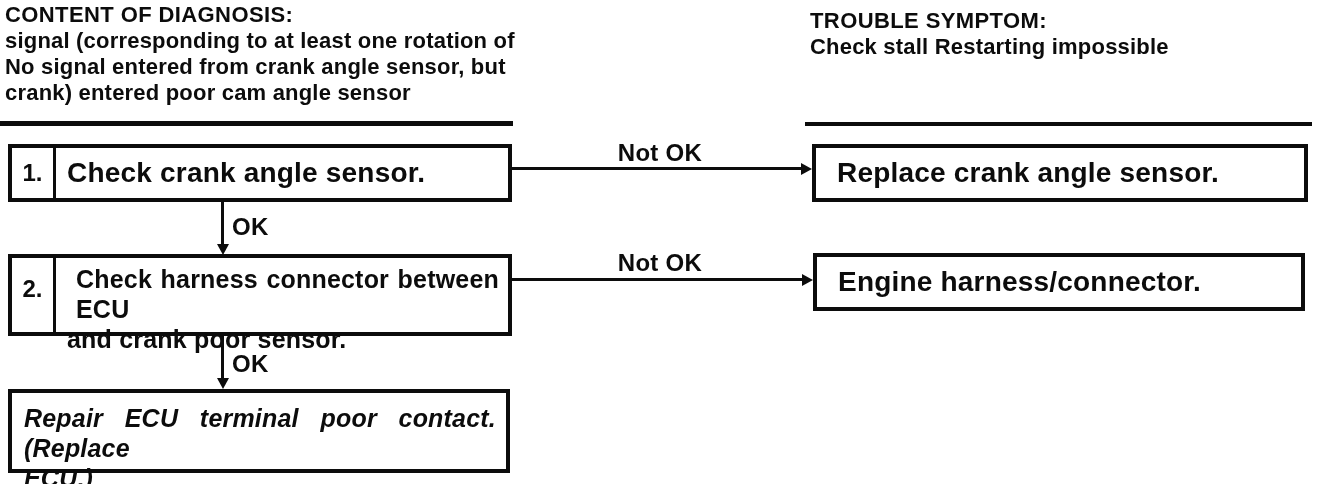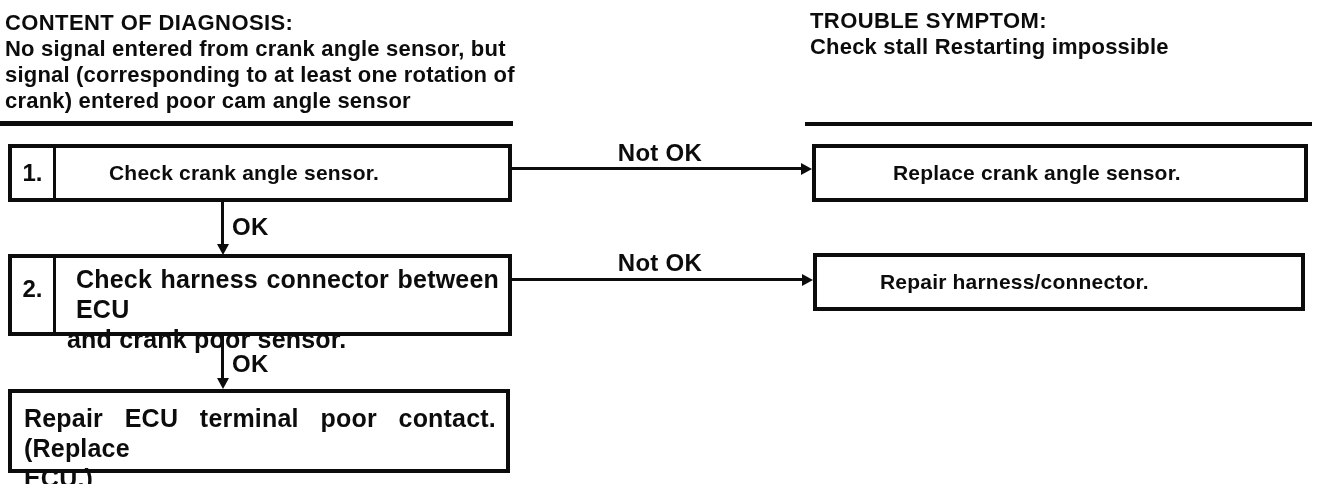--- a/index.html
+++ b/index.html
@@ -34,23 +34,22 @@
     display: flex;
     align-items: center;
     justify-content: center;
     font-size: 24px;
     flex: none;
   }
   .boxbody-center {
     flex: 1;
     display: flex;
     align-items: center;
-    font-size: 21px;
+    font-size: 28px;
     letter-spacing: 0.2px;
-    margin-left: 42px;
   }
   .boxbody-lines {
     flex: 1;
     font-size: 25px;
     line-height: 30px;
     letter-spacing: 0.2px;
   }
   .pl { padding-left: 11px; }
   .jline { text-align: justify; text-align-last: justify; }
   
@@ -69,24 +68,24 @@
     border-top: 11px solid #0c0c0c;
   }
   .flow-label { position: absolute; font-size: 24px; line-height: 26px; letter-spacing: 0.3px; }
   .center { text-align: center; }
 </style>
 </head>
 <body>
 
 <div class="canvas">
 
-  <div class="hdr" style="left:5px; top:10px; width:540px;">
+  <div class="hdr" style="left:5px; top:2px; width:540px;">
     <div class="hdr-title">CONTENT OF DIAGNOSIS:</div>
+    <div class="hdr-line">signal (corresponding to at least one rotation of</div>
     <div class="hdr-line">No signal entered from crank angle sensor, but</div>
-    <div class="hdr-line">signal (corresponding to at least one rotation of</div>
     <div class="hdr-line">crank) entered poor cam angle sensor</div>
   </div>
 
   <div class="hdr" style="left:810px; top:8px; width:510px;">
     <div class="hdr-title">TROUBLE SYMPTOM:</div>
     <div class="hdr-line">Check stall Restarting impossible</div>
   </div>
 
   <div class="rule" style="left:0; top:121px; width:513px; height:5px;"></div>
   <div class="rule" style="left:805px; top:122px; width:507px; height:4px;"></div>
@@ -94,47 +93,47 @@
   <div class="box" style="left:8px; top:144px; width:504px; height:58px;">
     <div class="numcell">1.</div>
     <div class="boxbody-center pl">Check crank angle sensor.</div>
   </div>
 
   <div class="hline" style="left:512px; top:167px; width:290px;"></div>
   <div class="tri-right" style="left:801px; top:162.5px;"></div>
   <div class="flow-label center" style="left:512px; top:140px; width:296px;">Not OK</div>
 
   <div class="box" style="left:812px; top:144px; width:496px; height:58px;">
-    <div class="boxbody-center" style="padding-left:35px;">Replace crank angle sensor.</div>
+    <div class="boxbody-center" style="padding-left:21px;">Replace crank angle sensor.</div>
   </div>
 
   <div class="vline" style="left:221px; top:201px; height:46px;"></div>
   <div class="tri-down" style="left:216.5px; top:244px;"></div>
   <div class="flow-label" style="left:232px; top:214px;">OK</div>
 
   <div class="box" style="left:8px; top:254px; width:504px; height:82px;">
     <div class="numcell" style="align-items:flex-start; padding-top:17px;">2.</div>
     <div class="boxbody-lines" style="padding:6px 9px 16px 11px;">
       <div class="jline" style="padding-left:9px;">Check harness connector between ECU</div>
       <div>and crank poor sensor.</div>
     </div>
   </div>
 
   <div class="hline" style="left:512px; top:278px; width:290px;"></div>
   <div class="tri-right" style="left:802px; top:273.5px;"></div>
   <div class="flow-label center" style="left:512px; top:250px; width:296px;">Not OK</div>
 
   <div class="box" style="left:813px; top:253px; width:492px; height:58px;">
-    <div class="boxbody-center" style="padding-left:21px;">Repair harness/connector.</div>
+    <div class="boxbody-center" style="padding-left:21px;">Engine harness/connector.</div>
   </div>
 
   <div class="vline" style="left:221px; top:336px; height:45px;"></div>
   <div class="tri-down" style="left:216.5px; top:378px;"></div>
   <div class="flow-label" style="left:232px; top:351px;">OK</div>
 
   <div class="box" style="left:8px; top:389px; width:502px; height:84px;">
-    <div class="boxbody-lines" style="padding:10px 10px 0 12px;">
+    <div class="boxbody-lines" style="padding:10px 10px 0 12px;font-style:italic;">
       <div class="jline">Repair ECU terminal poor contact.(Replace</div>
       <div>ECU.)</div>
     </div>
   </div>
 
 </div>
 
 </body></html>

